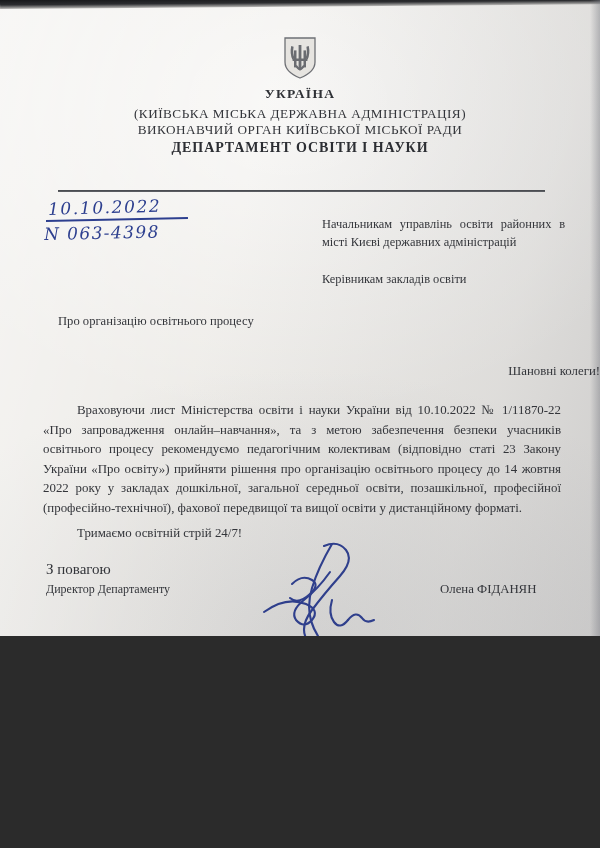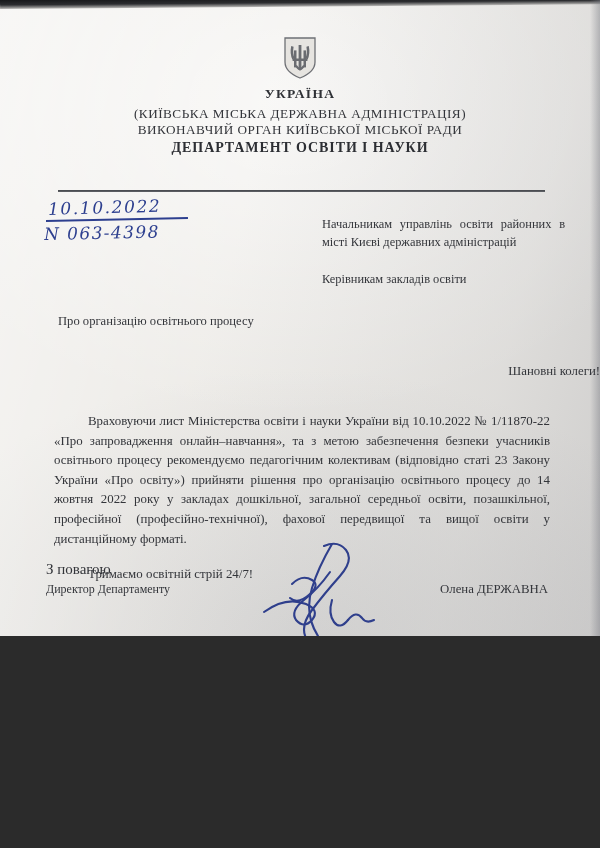--- a/index.html
+++ b/index.html
@@ -192,21 +192,21 @@
     top: 396px;
     left: 38px;
     width: 528px;
     font-size: 12.9px;
     line-height: 19.6px;
     text-align: justify;
     text-align-last: left;
     color: #33353a;
   }
   .body-text p {
-    margin: 16px;
+    margin: 5px;
     text-indent: 34px;
   }
 
   
   .regards {
     position: absolute;
     top: 561px;
     left: 46px;
     font-size: 15px;
     color: #33353a;
@@ -297,15 +297,15 @@
         <path d="M2 74 q22 -16 42 -8 q14 6 6 16 q-8 9 -16 0 q-6 -9 8 -20 q14 -11 26 -28"></path>
         <path d="M30 46 q10 -10 20 -4 q8 5 -2 14 q-12 11 -20 4"></path>
         <path d="M56 98 q-14 -22 -6 -48 q6 -20 20 -44"></path>
         <path d="M62 8 q14 -6 22 4 q8 10 -6 26 q-16 18 -28 34 q-12 16 -6 28 q5 10 16 2"></path>
         <path d="M70 62 q-4 14 2 22 q6 8 14 -2"></path>
         <path d="M86 82 q8 -10 14 -2 q4 6 12 2"></path>
       </g>
     </svg>
   </div>
 
-  <div class="sig-name">Олена ДЕРЖАВНА</div>
+  <div class="sig-name">Олена ФІДАНЯН</div>
 
 </div>
 
 </body></html>

